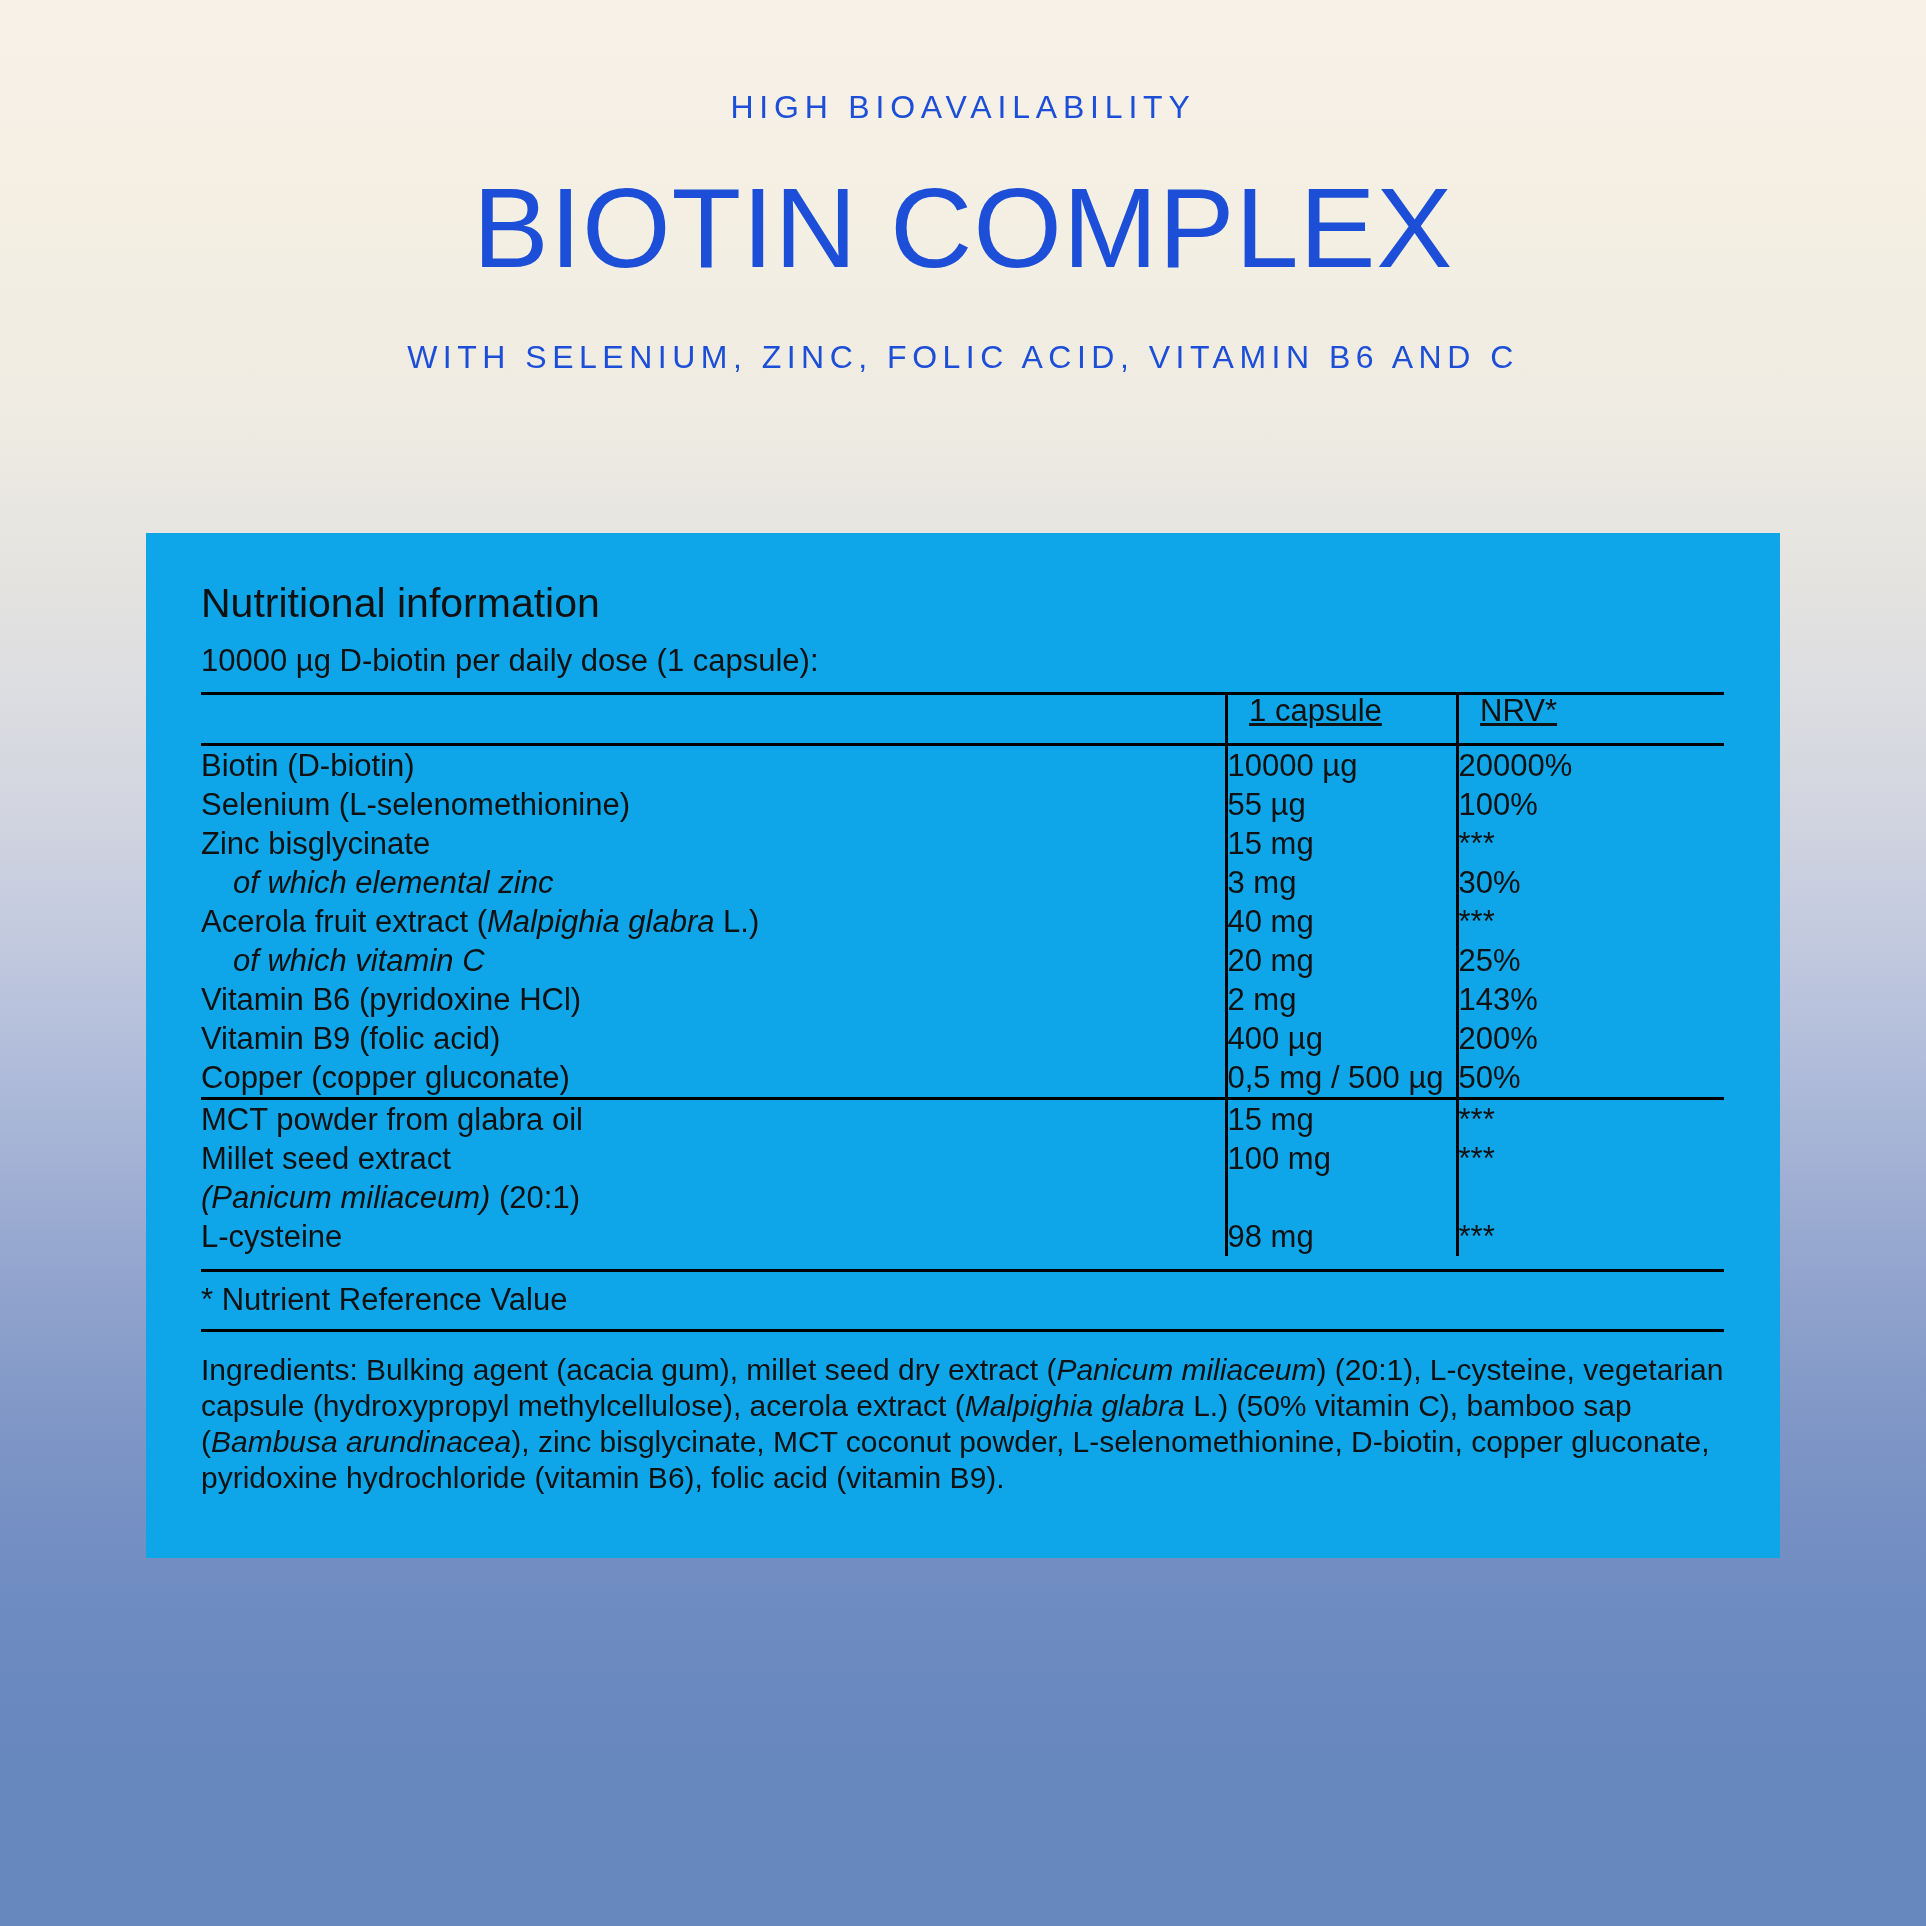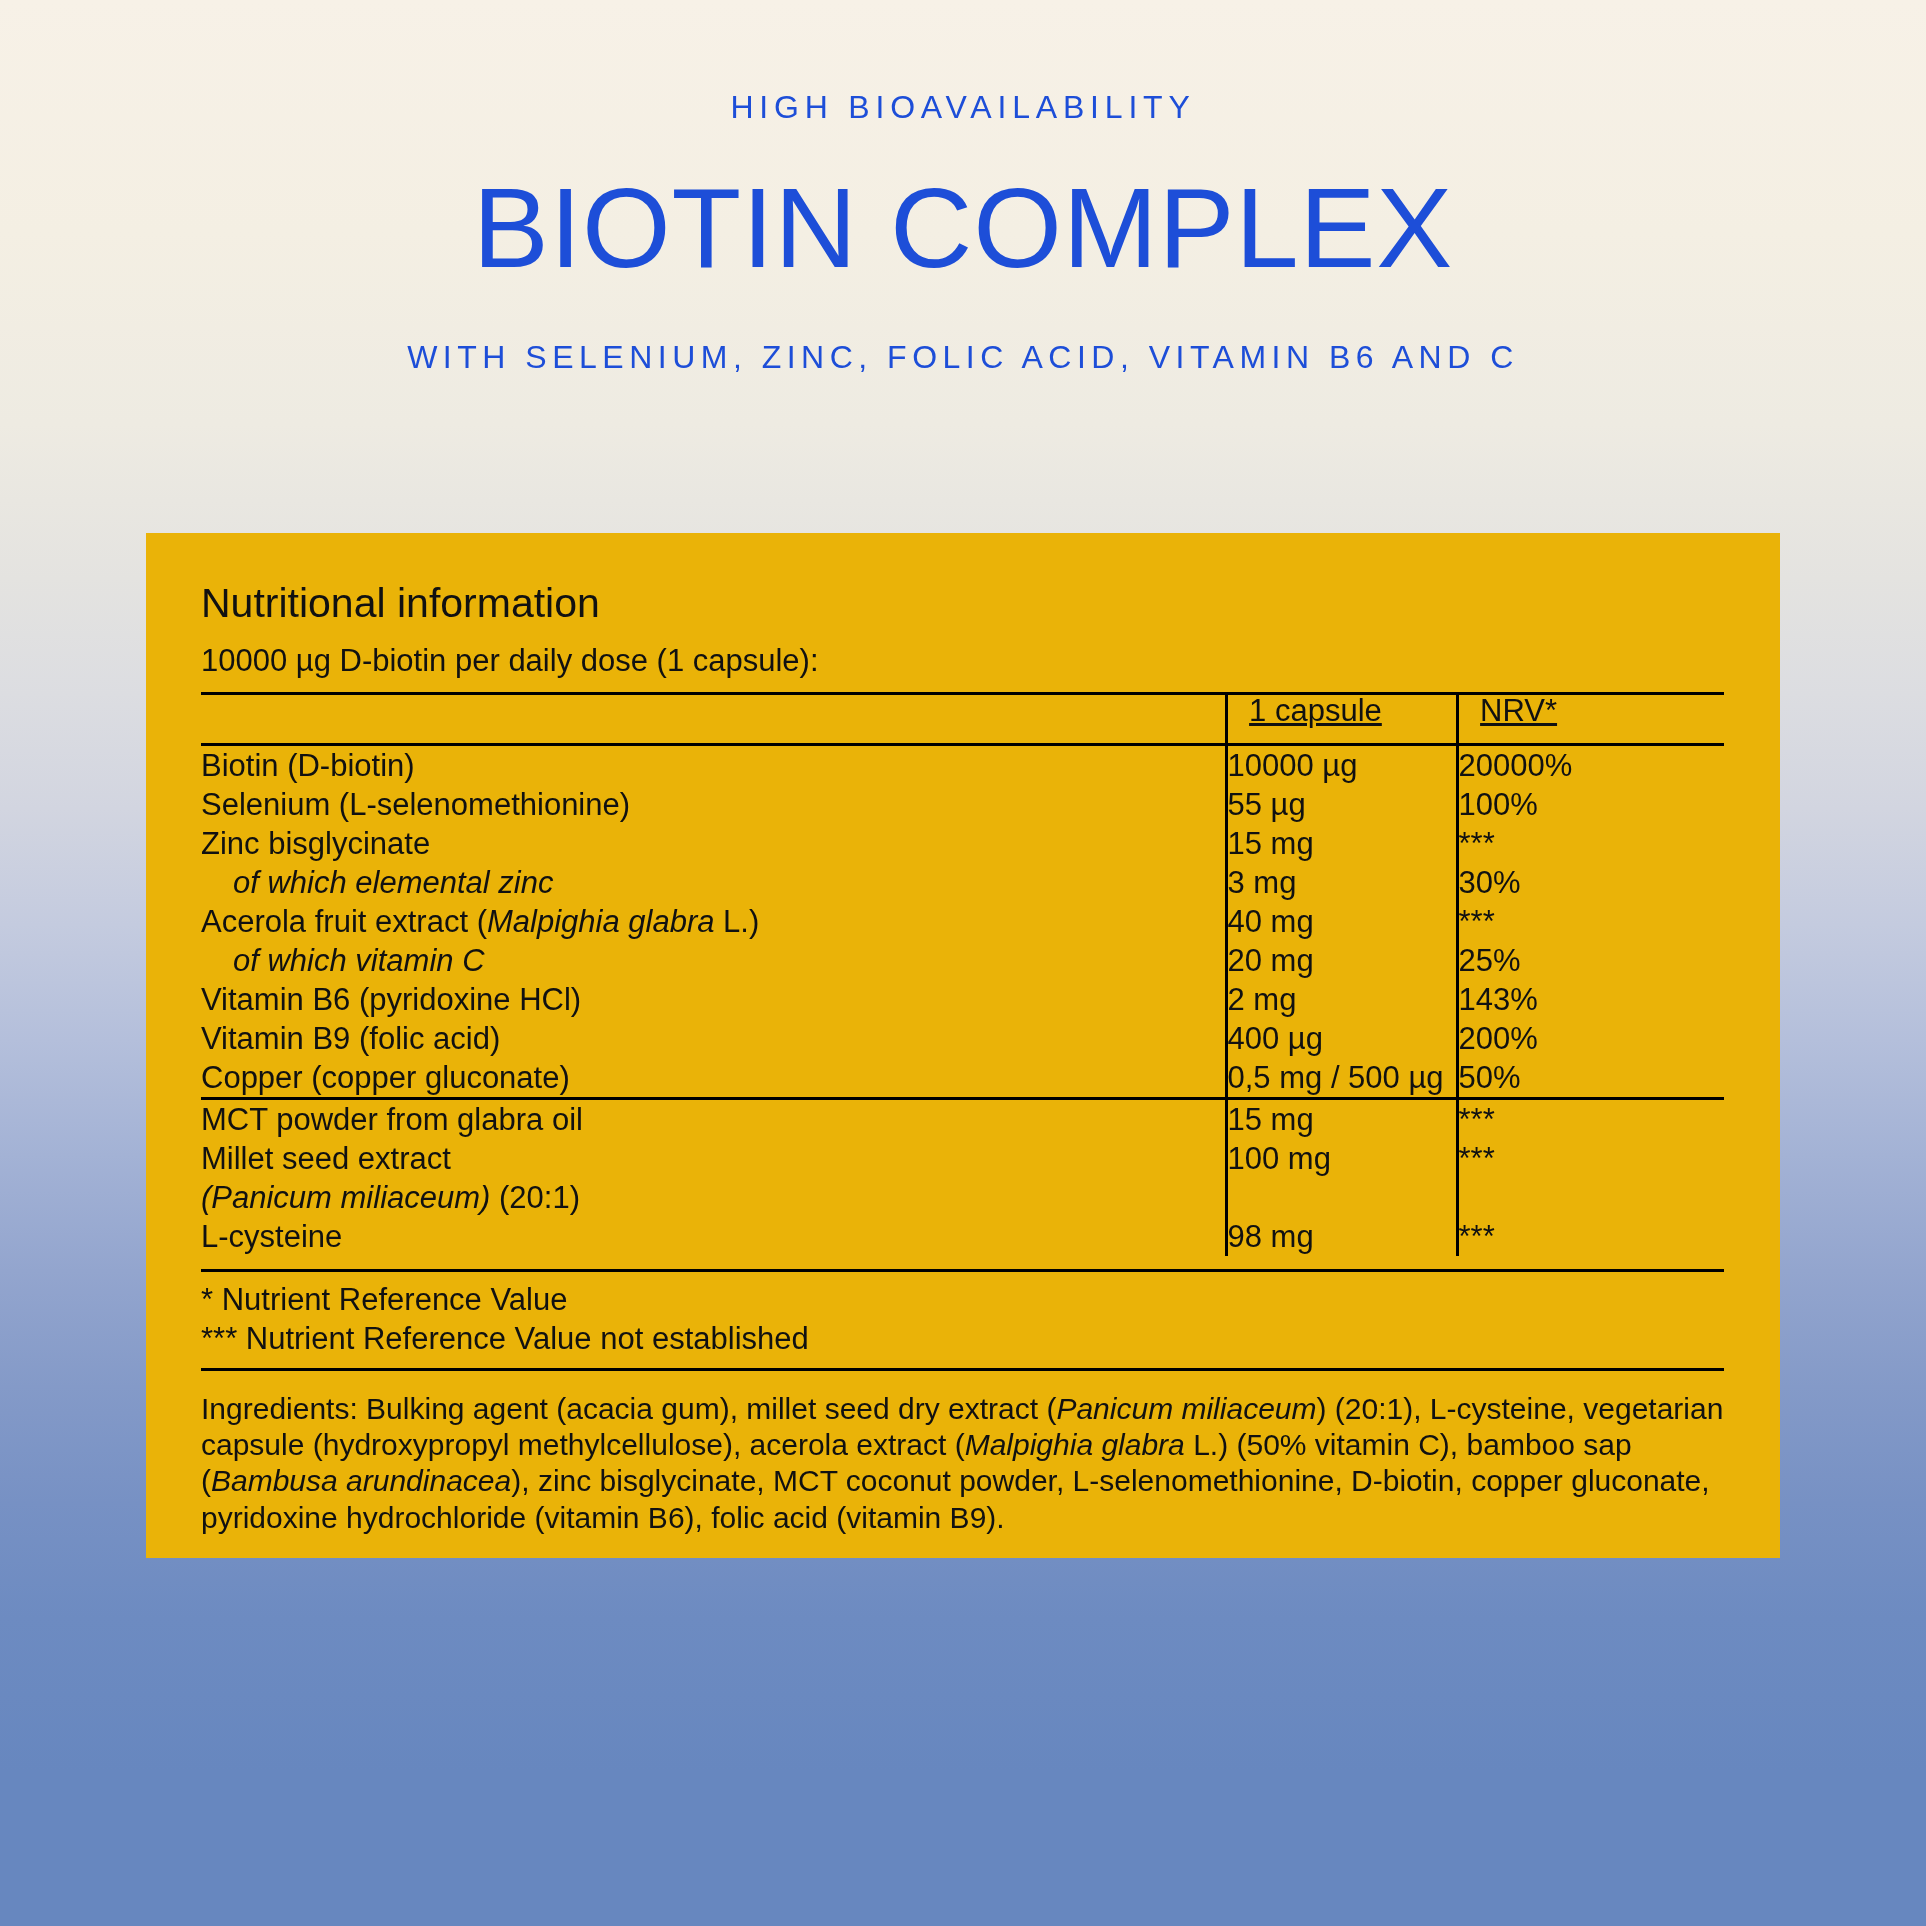--- a/index.html
+++ b/index.html
@@ -61,21 +61,21 @@
     line-height: 1;
   }
 
   
   .card {
     position: absolute;
     left: 146px;
     top: 533px;
     width: 1634px;
     height: 1025px;
-    background: #eab308;
+    background: #0ea5e9;
     color: #111111;
   }
 
   .card-inner {
     position: absolute;
     left: 55px;
     top: 48px;
     width: 1523px;
   }
 
@@ -255,21 +255,20 @@
                 <div class="val-line blank">&nbsp;</div>
                 <div class="val-line">***</div>
               </div>
           </td>
         </tr>
       </tbody>
     </table>
 
     <div class="footnotes">
       <div class="footnote">*  Nutrient Reference Value</div>
-      <div class="footnote">*** Nutrient Reference Value not established</div>
     </div>
     <div class="foot-rule"></div>
 
     <div class="ingredients" id="ingredients">Ingredients: Bulking agent (acacia gum), millet seed dry extract (<span class="ital">Panicum miliaceum</span>) (20:1), L-cysteine, vegetarian capsule (hydroxypropyl methylcellulose), acerola extract (<span class="ital">Malpighia glabra</span> L.) (50% vitamin C), bamboo sap (<span class="ital">Bambusa arundinacea</span>), zinc bisglycinate, MCT coconut powder,  L-selenomethionine, D-biotin, copper gluconate, pyridoxine hydrochloride (vitamin B6), folic acid (vitamin B9).</div>
 
   </div>
 </div>
 
 
 </body></html>

